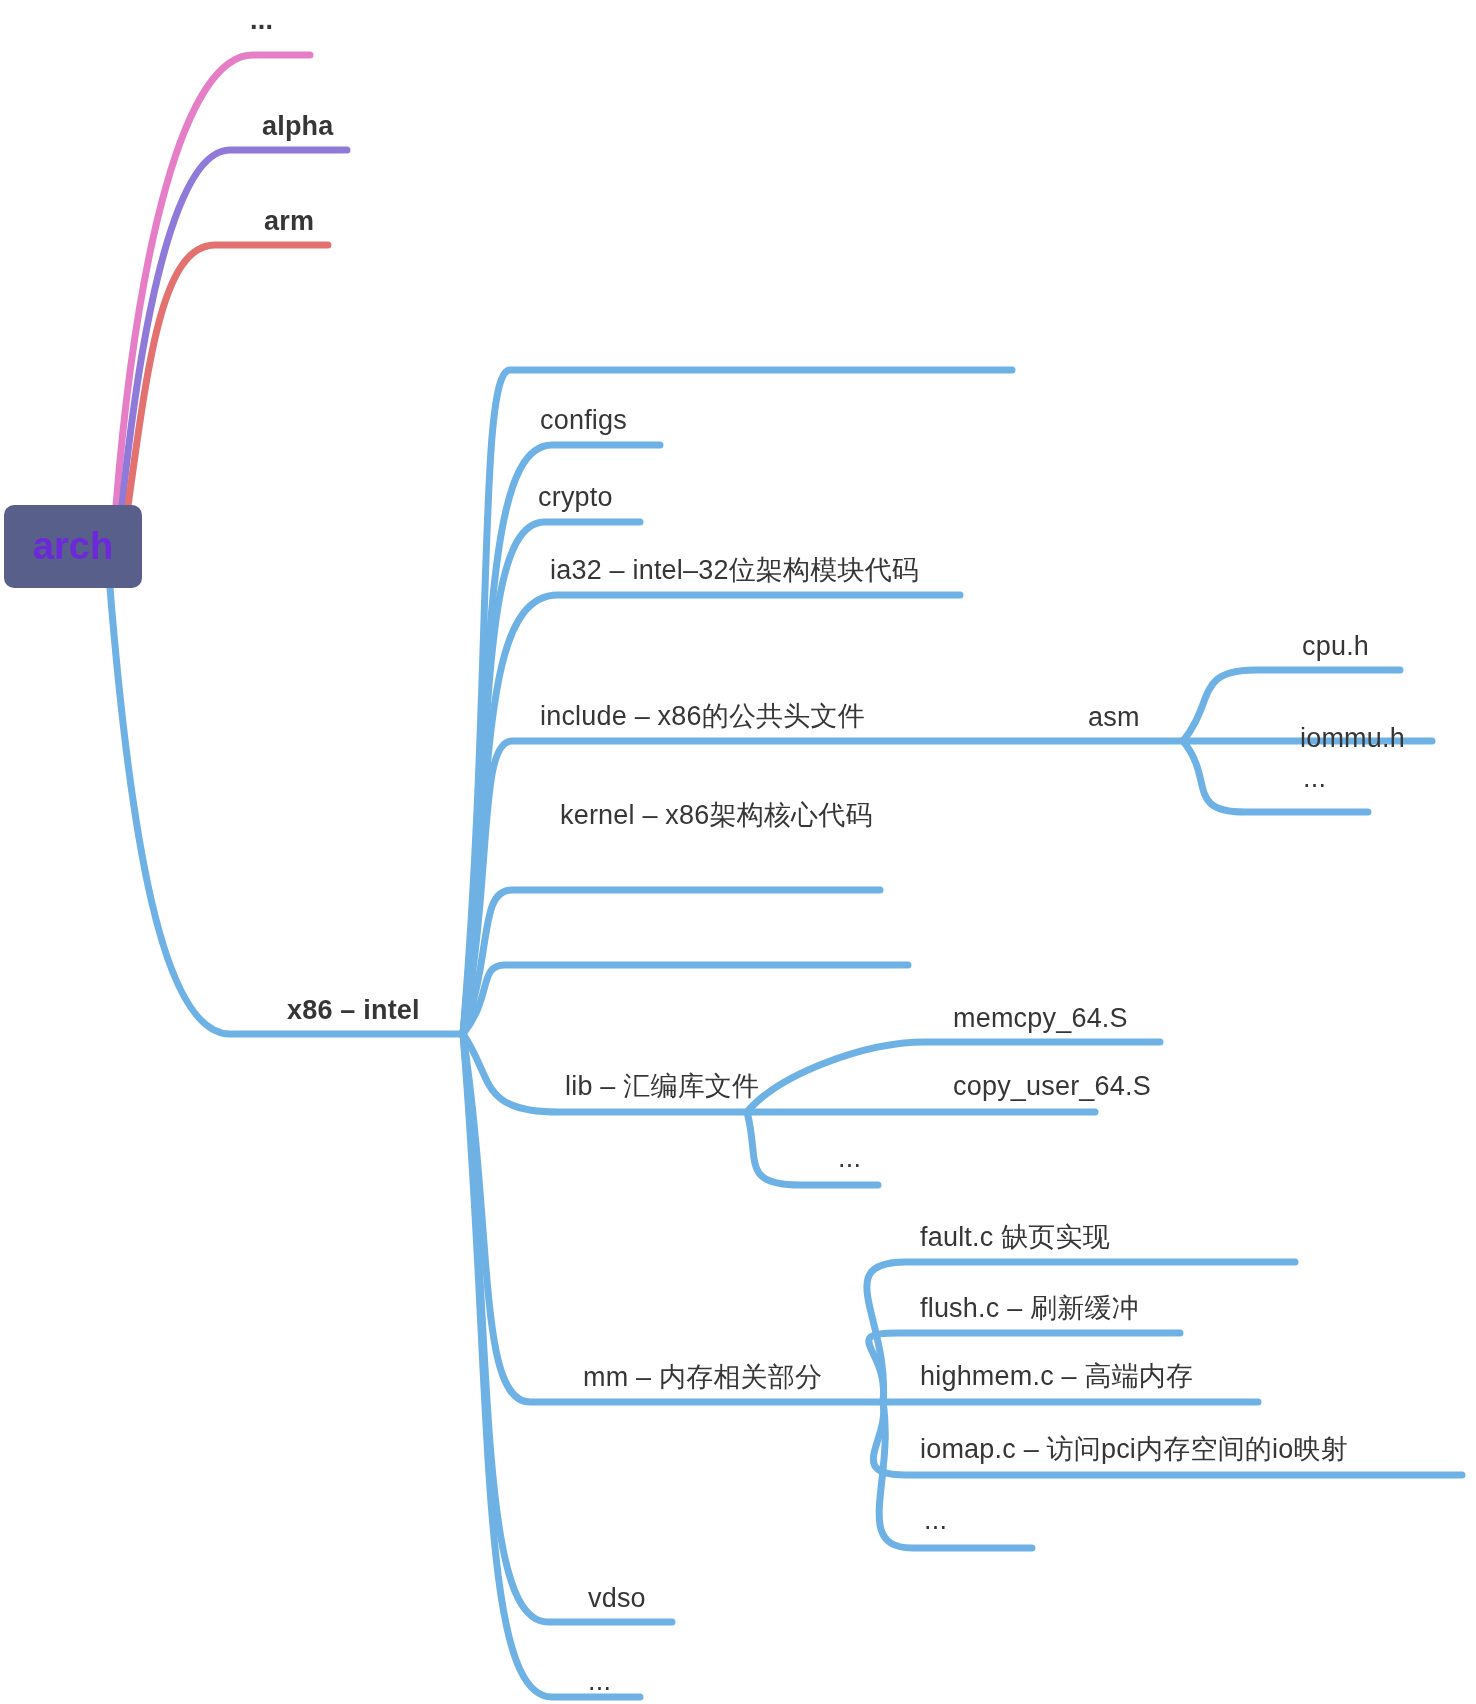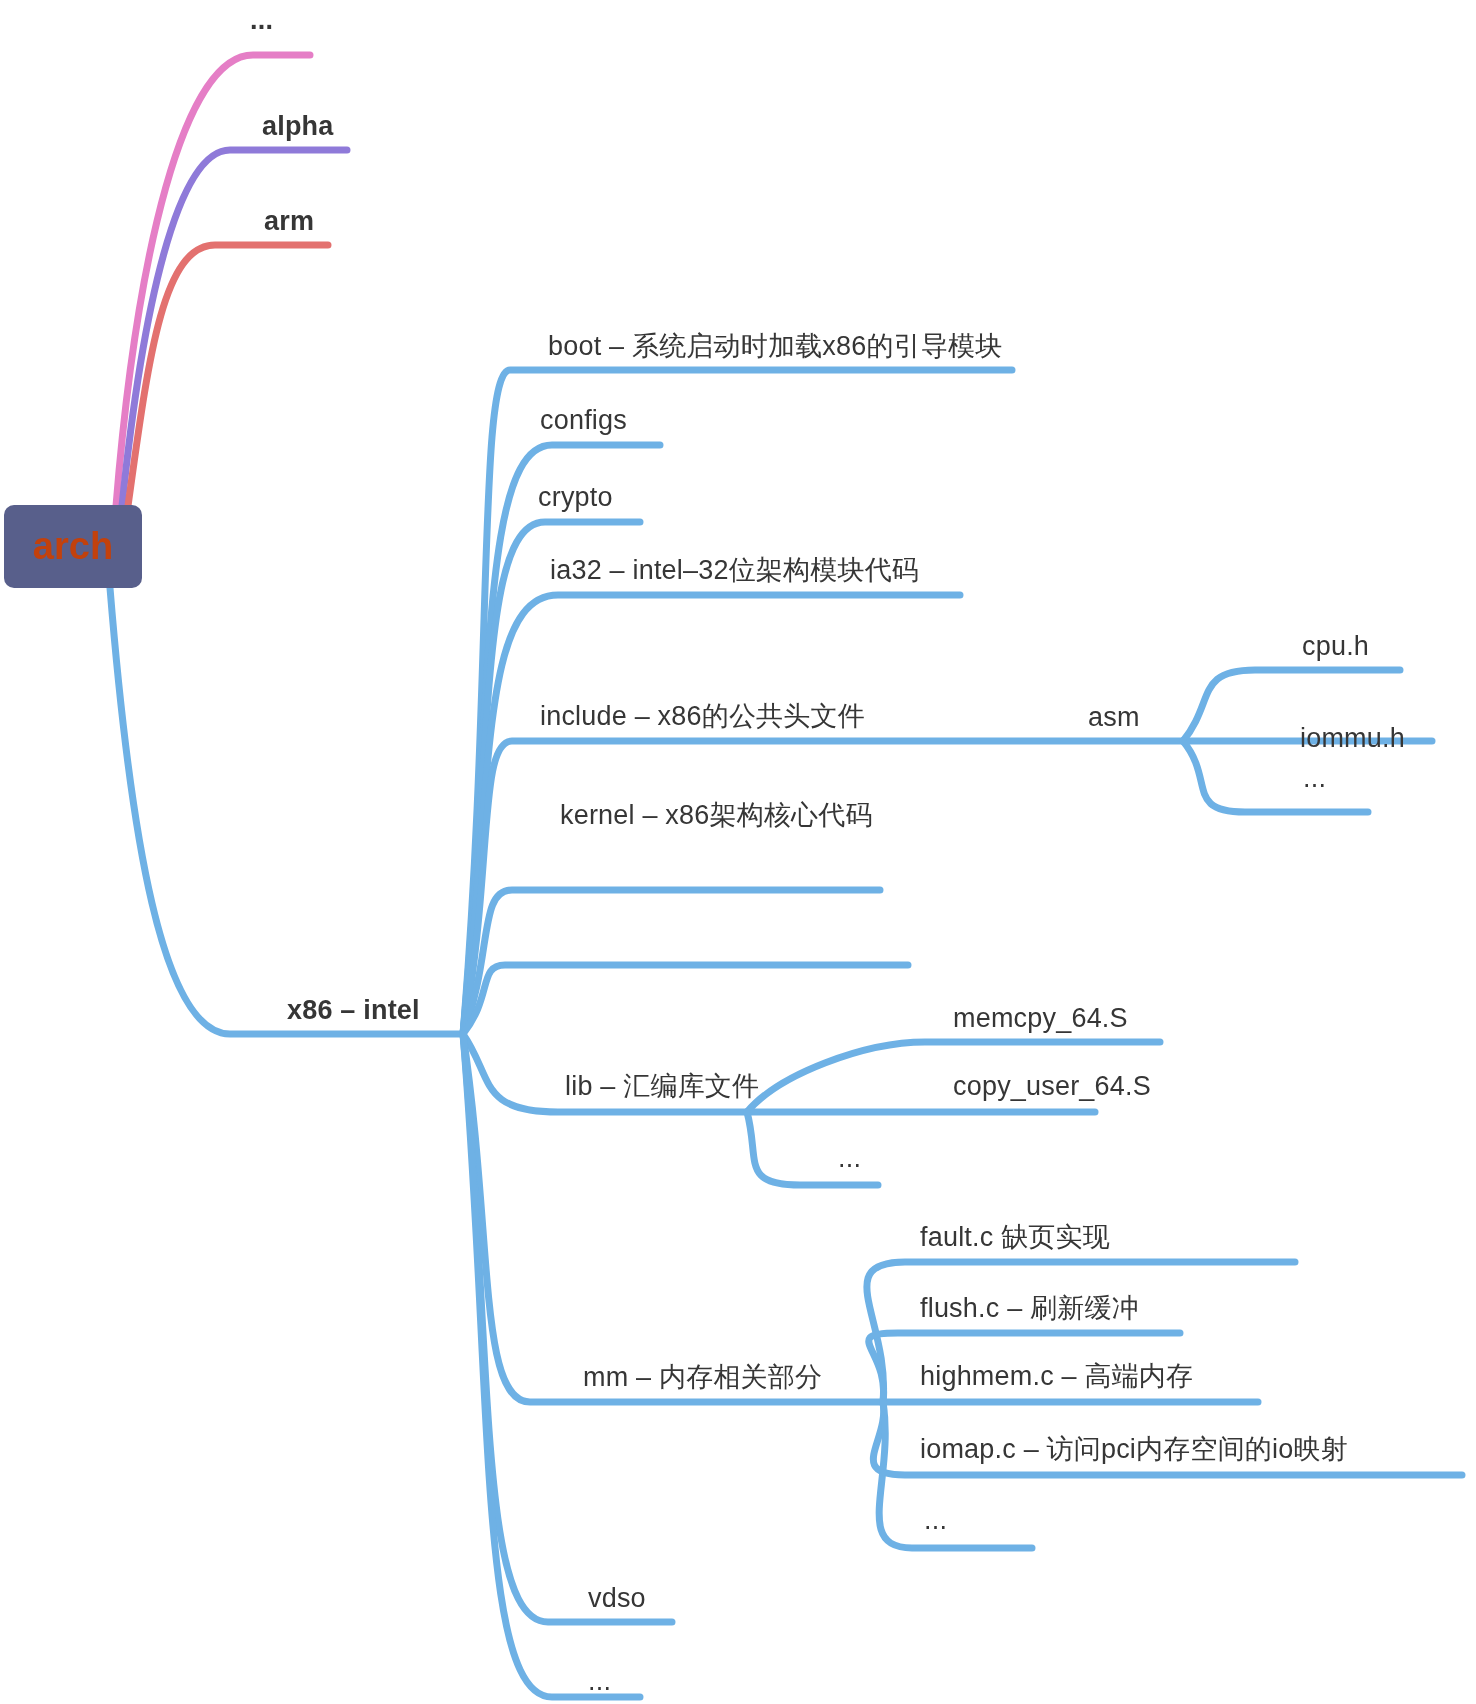--- a/index.html
+++ b/index.html
@@ -18,21 +18,21 @@
     font-weight:500;
     color:#363636;
     white-space:nowrap;
     letter-spacing:0.2px;
   }
   .lvl1{font-weight:600;}
   .root-lbl{
     position:absolute;
     left:4px;top:505px;width:138px;height:83px;
     display:flex;align-items:center;justify-content:center;
-    font-size:38px;font-weight:700;color:#c2410c;
+    font-size:38px;font-weight:700;color:#6d28d9;
   }
   path{fill:none;stroke-width:7;stroke-linecap:round;}
 </style>
 </head>
 <body>
 
 <div id="canvas">
 
   <svg id="edges" viewBox="0 0 1476 1704" xmlns="http://www.w3.org/2000/svg">
 
@@ -70,21 +70,20 @@
     <rect x="4" y="505" width="138" height="83" rx="10" fill="#585f8b"></rect>
   </svg>
 
   <div class="root-lbl">arch</div>
 
   <div class="lbl lvl1" style="left:250px;top:2px;">...</div>
   <div class="lbl lvl1" style="left:262px;top:108px;">alpha</div>
   <div class="lbl lvl1" style="left:264px;top:203px;">arm</div>
   <div class="lbl lvl1" style="left:287px;top:992px;text-align:right;">x86 – intel</div>
 
-  <div class="lbl" style="left:548px;top:328px;">boot – 系统启动时加载x86的引导模块</div>
   <div class="lbl" style="left:540px;top:402px;">configs</div>
   <div class="lbl" style="left:538px;top:479px;">crypto</div>
   <div class="lbl" style="left:550px;top:552px;text-align:right;">ia32 – intel–32位架构模块代码</div>
   <div class="lbl" style="left:540px;top:698px;">include – x86的公共头文件</div>
   <div class="lbl" style="left:1088px;top:699px;">asm</div>
   <div class="lbl" style="left:1302px;top:628px;">cpu.h</div>
   <div class="lbl" style="left:1300px;top:720px;">iommu.h</div>
   <div class="lbl" style="left:1303px;top:760px;">...</div>
   <div class="lbl" style="left:560px;top:797px;text-align:center;">kernel – x86架构核心代码</div>
   <div class="lbl" style="left:565px;top:1068px;">lib – 汇编库文件</div>

